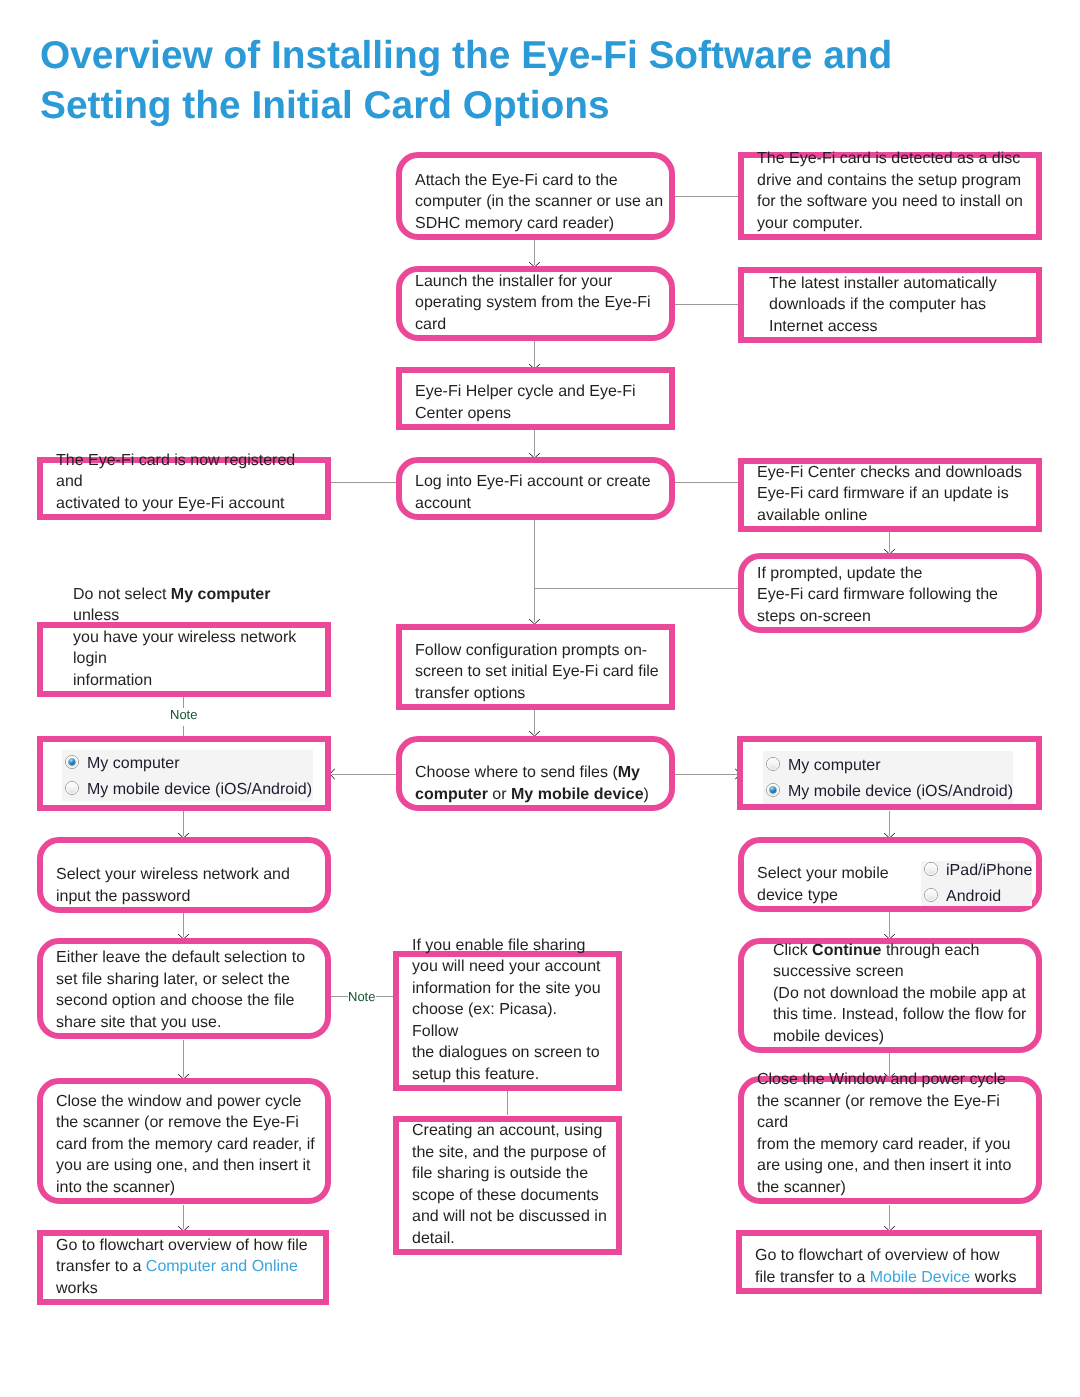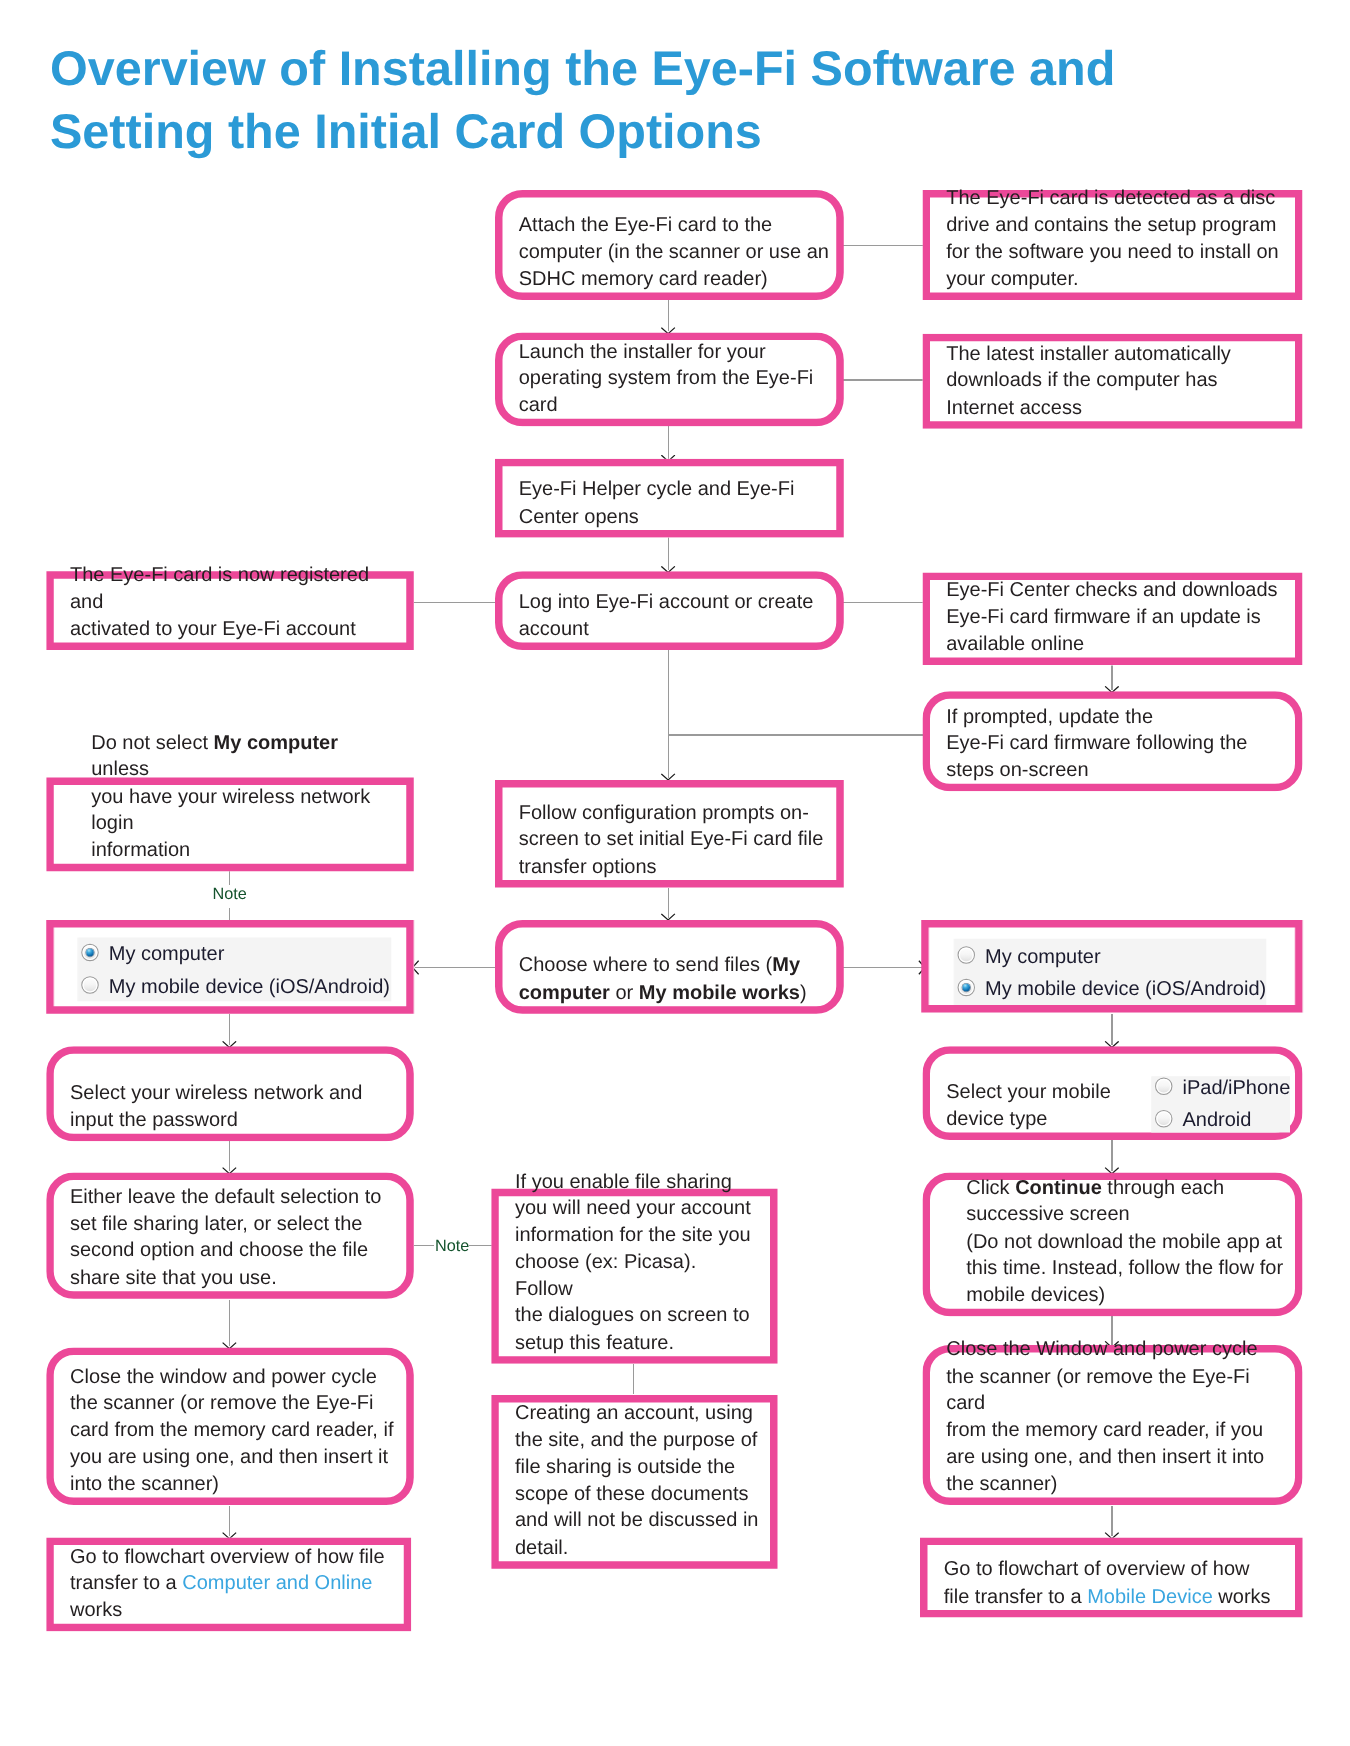--- a/index.html
+++ b/index.html
@@ -114,21 +114,21 @@
 for the software you need to install on
 your computer.</div>
   </div>
 
   <div class="box rnd" style="left:396px;top:266px;width:279px;height:75px;">
     <div class="pad">Launch the installer for your
 operating system from the Eye-Fi
 card</div>
   </div>
 
-  <div class="box" style="left:738px;top:267px;width:304px;height:76px;">
+  <div class="box" style="left:738px;top:267px;width:304px;height:76px;padding-left:12px;">
     <div class="pad">The latest installer automatically
 downloads if the computer has
 Internet access</div>
   </div>
 
   <div class="box" style="left:396px;top:367px;width:279px;height:63px;">
     <div class="pad">Eye-Fi Helper cycle and Eye-Fi
 Center opens</div>
   </div>
 
@@ -176,21 +176,21 @@
       </div>
       <div class="ropt">
         <span class="rdot"></span>
         <span>My mobile device (iOS/Android)</span>
       </div>
     </div>
   </div>
 
   <div class="box rnd" style="left:396px;top:736px;width:279px;height:75px;">
     <div class="pad"><span>Choose where to send files (</span><b>My
-computer</b><span> or </span><b>My mobile works</b><span>)</span></div>
+computer</b><span> or </span><b>My mobile device</b><span>)</span></div>
   </div>
 
   <div class="box" style="left:737px;top:736px;width:305px;height:74px;">
     <div class="rpanel" style="left:20px;top:9px;width:250px;height:53px;">
       <div class="ropt" style="margin-top:1.5px;">
         <span class="rdot"></span>
         <span>My computer</span>
       </div>
       <div class="ropt">
         <span class="rdot on"></span>

